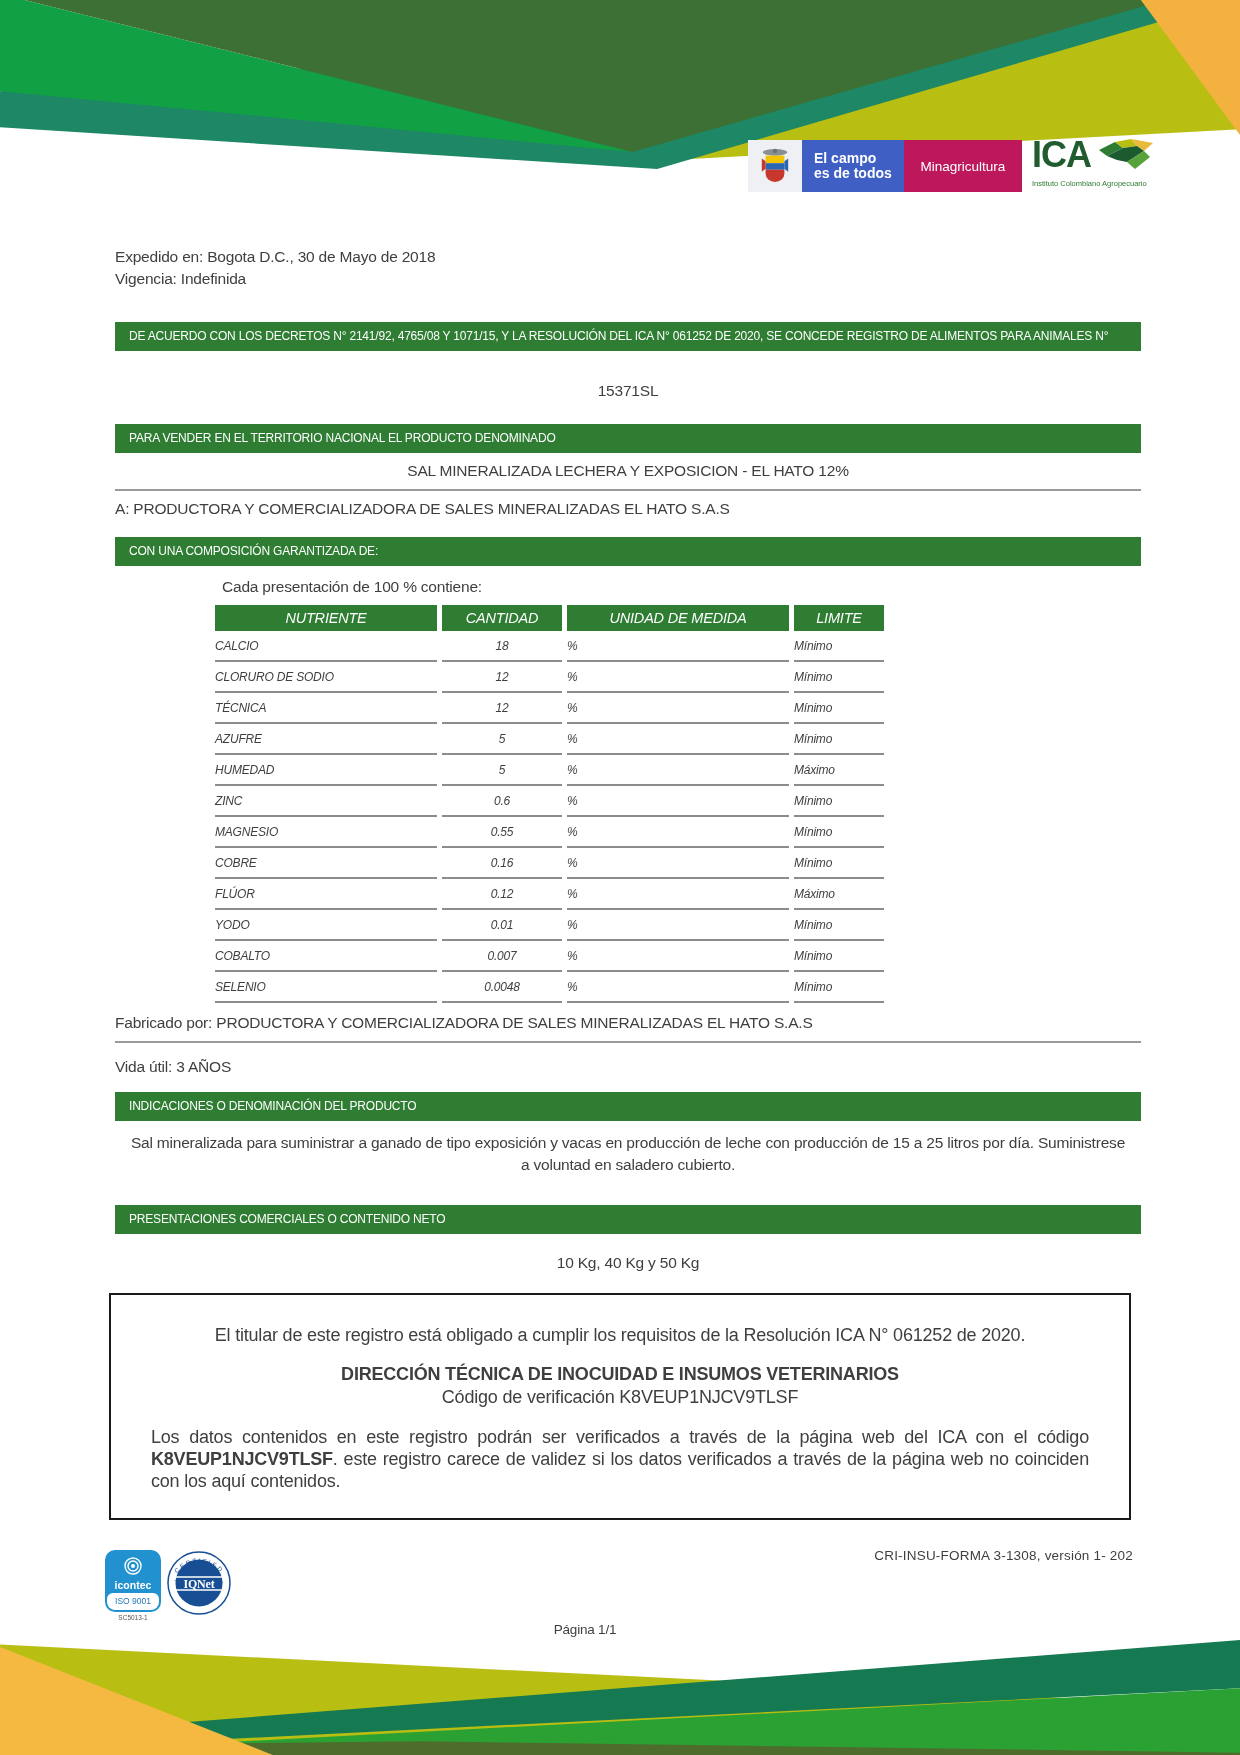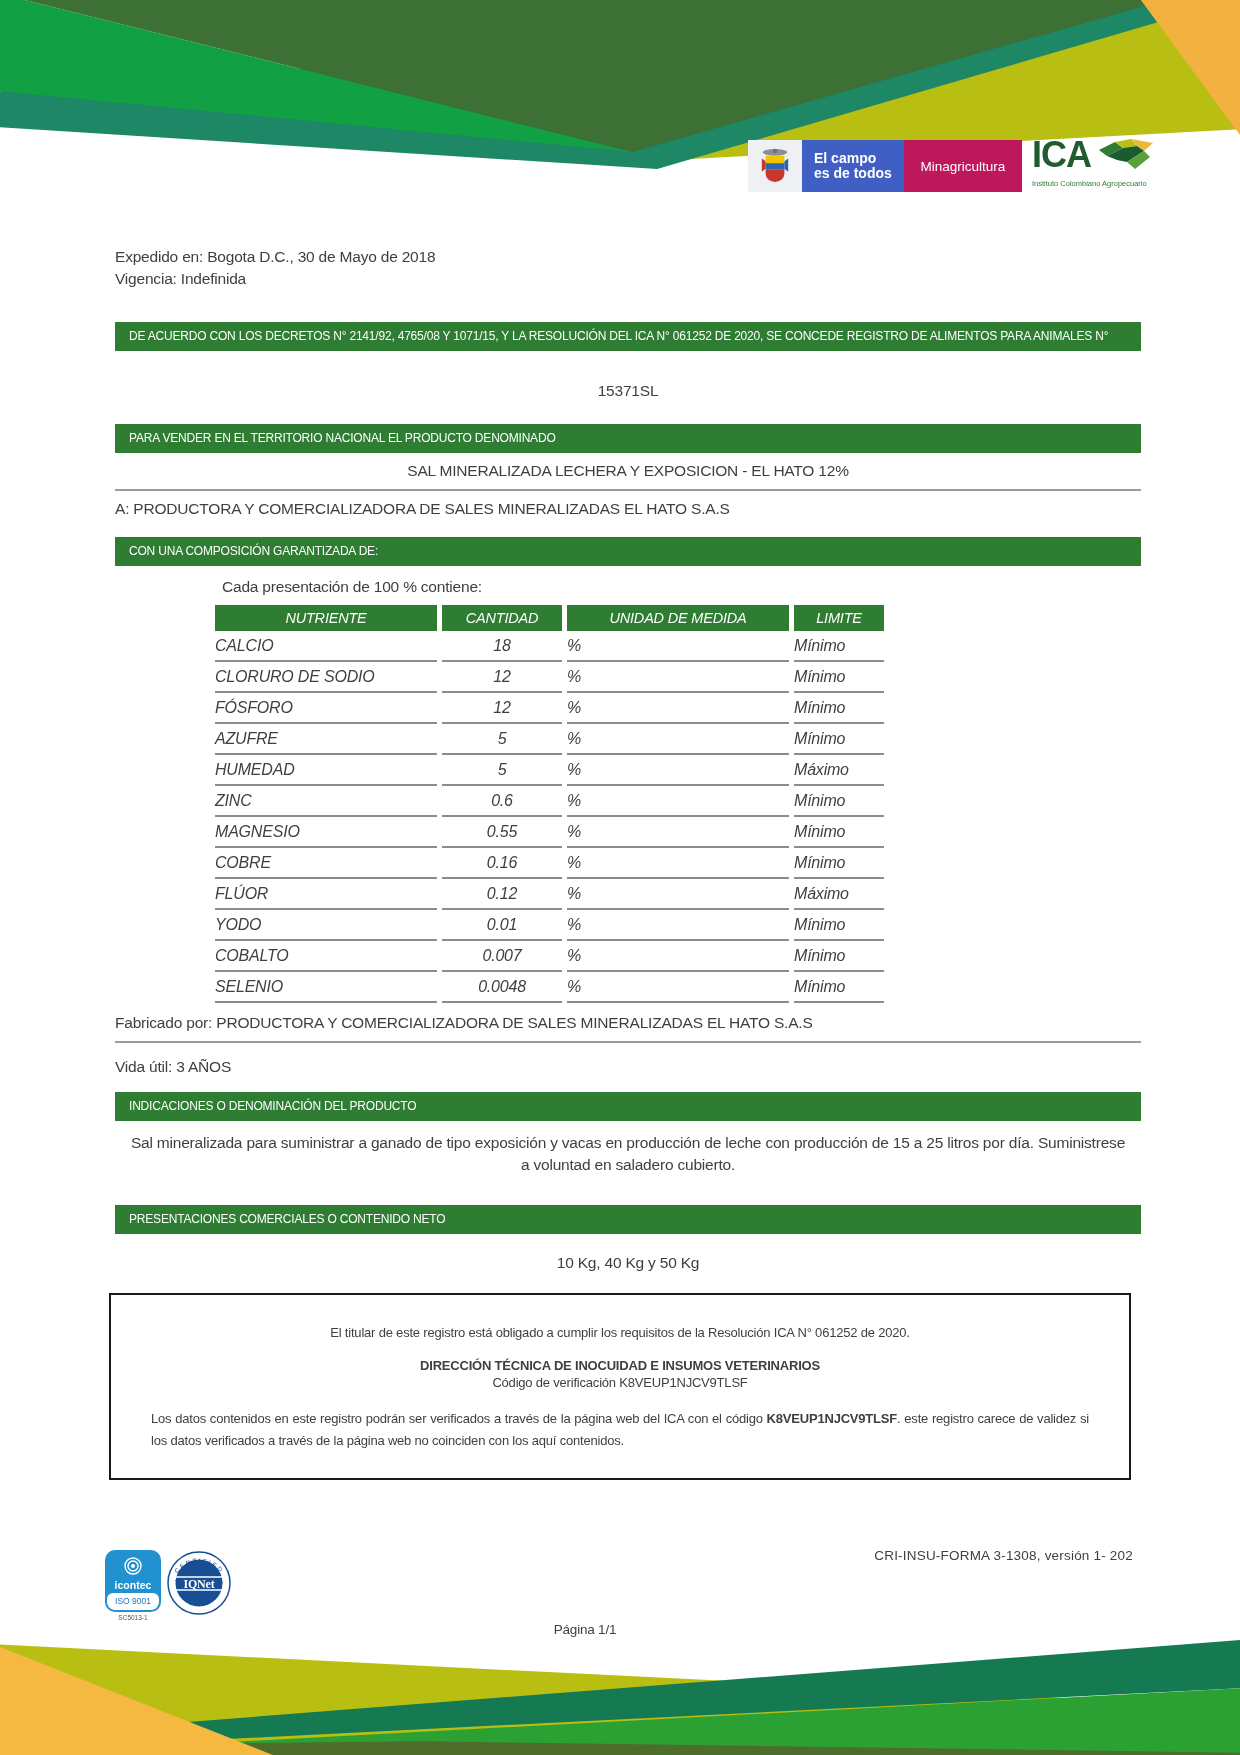--- a/index.html
+++ b/index.html
@@ -44,27 +44,27 @@
   .banner { background:#2e7d32; color:#ffffff; font-size:12px;
             padding:4px 14px; line-height:21px; }
   .center { text-align:center; }
   .rule { border:none; border-top:2px solid #9b9b9b; height:0; }
 
   
   .comp-table { position:absolute; left:108px; top:605px; width:668px;font-style:italic; }
   .t-row { display:grid; grid-template-columns:222px 120px 222px 90px; column-gap:5px; }
   .t-head .t-cell { background:#2e7d32; color:#fff; font-size:14.5px; height:26px;
     display:flex; align-items:center; justify-content:center; }
-  .t-body .t-cell { height:31px; border-bottom:2px solid #8c8c8c; font-size:16px;
+  .t-body .t-cell { height:31px; border-bottom:2px solid #8c8c8c; font-size:12px;
     display:flex; align-items:center; }
   .t-cell.qty { justify-content:center; }
 
   
   .notice { position:absolute; left:2px; top:1293px; width:1022px; border:2px solid #1a1a1a;
-            padding:30px 40px 26px 40px; font-size:13px; }
+            padding:30px 40px 26px 40px; font-size:18px; }
   .notice .heading { font-weight:bold; margin-top:18px; }
   .notice .code-line { margin-top:2px; }
   .notice .disclaimer { margin-top:18px; text-align:justify; line-height:22px; }
 
   
   .form-code { position:absolute; top:1548px; right:0; font-size:13.5px; letter-spacing:0.2px; }
   .pagina { position:absolute; top:1622px; left:0; width:1170px; text-align:center; font-size:13.5px; }
 
   
   .cert-logos { position:absolute; left:105px; top:1550px; display:flex; align-items:flex-start; }
@@ -158,21 +158,21 @@
           <div class="t-cell">%</div>
           <div class="t-cell">Mínimo</div>
         </div>
         <div class="t-row">
           <div class="t-cell">CLORURO DE SODIO</div>
           <div class="t-cell qty">12</div>
           <div class="t-cell">%</div>
           <div class="t-cell">Mínimo</div>
         </div>
         <div class="t-row">
-          <div class="t-cell">FÓSFORO</div>
+          <div class="t-cell">TÉCNICA</div>
           <div class="t-cell qty">12</div>
           <div class="t-cell">%</div>
           <div class="t-cell">Mínimo</div>
         </div>
         <div class="t-row">
           <div class="t-cell">AZUFRE</div>
           <div class="t-cell qty">5</div>
           <div class="t-cell">%</div>
           <div class="t-cell">Mínimo</div>
         </div>

